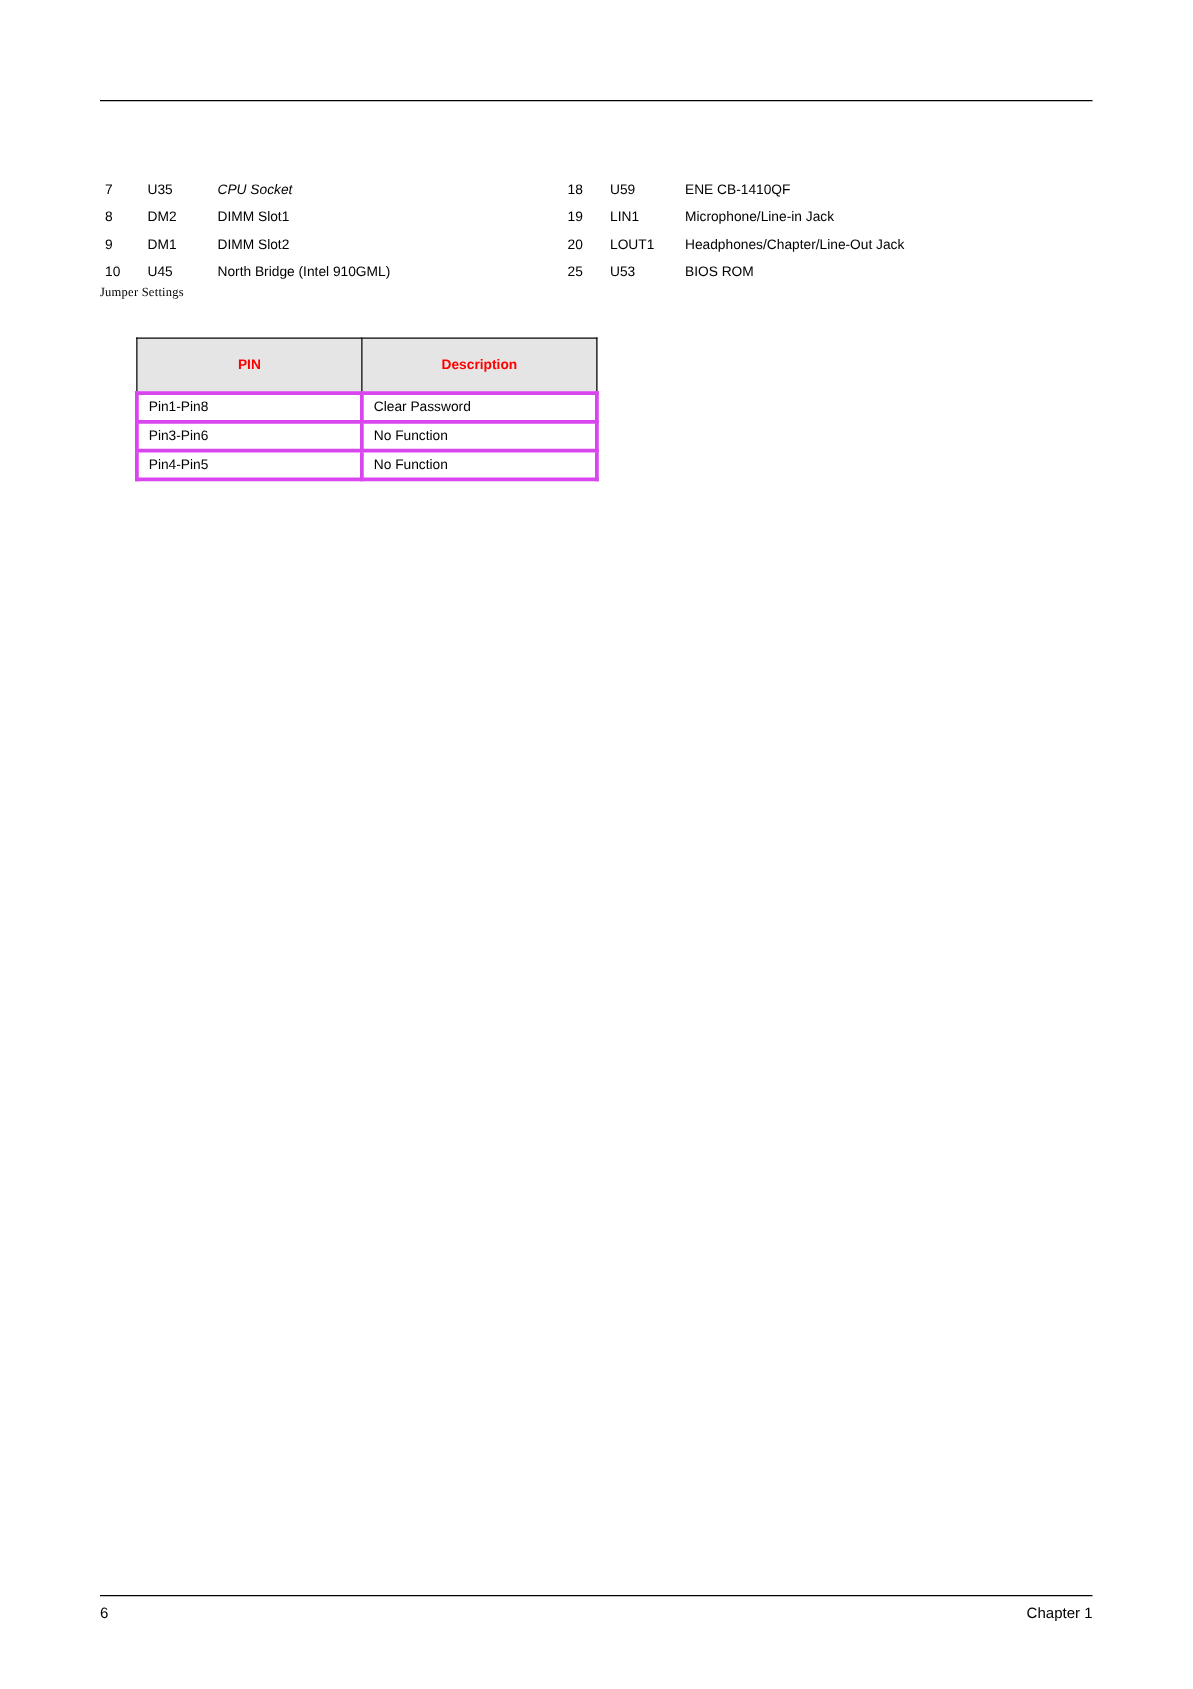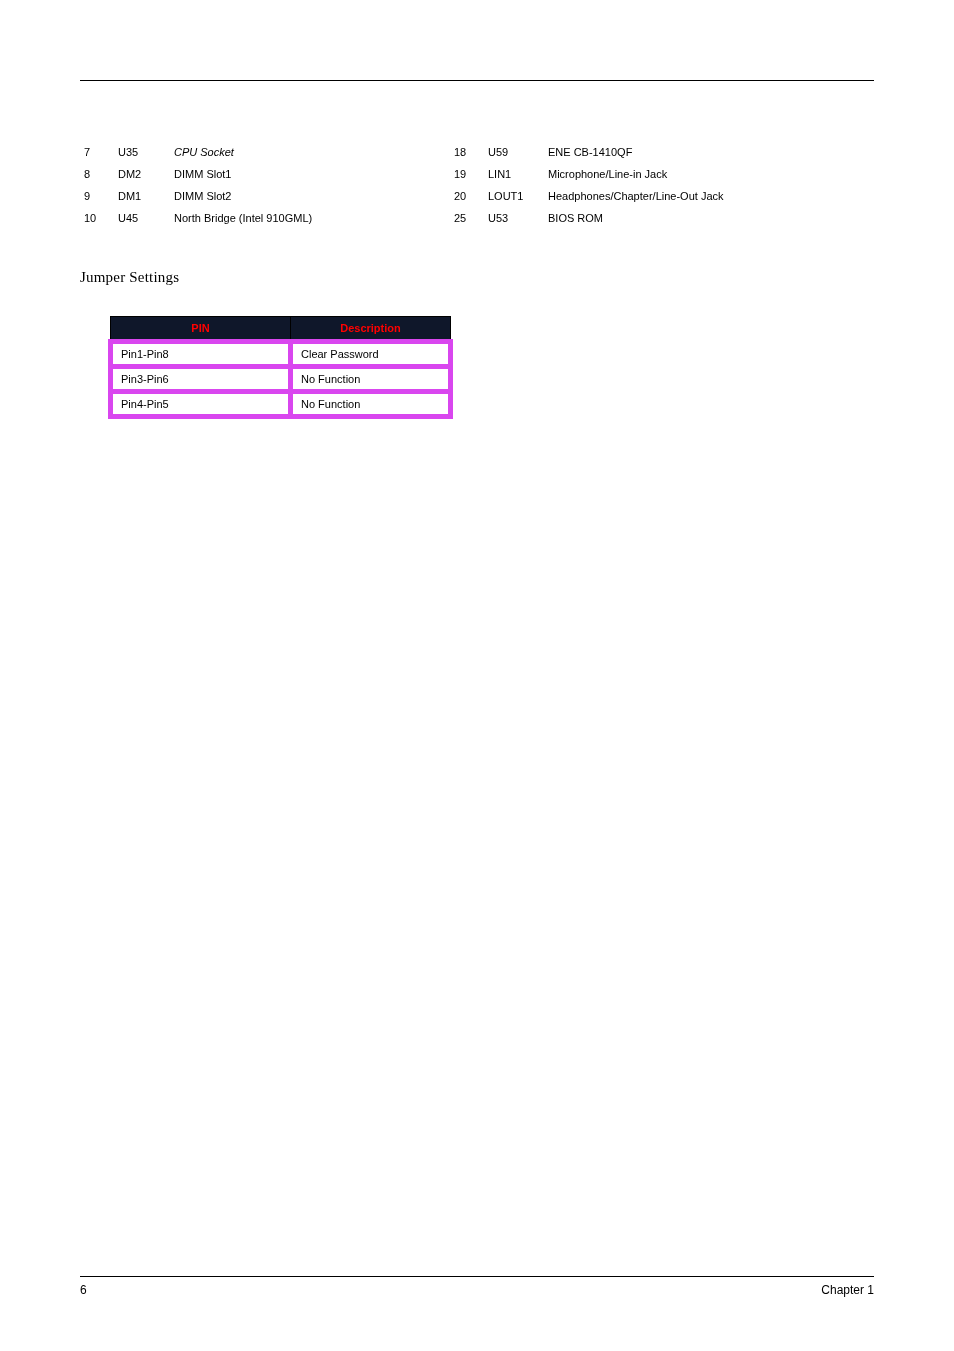--- a/index.html
+++ b/index.html
@@ -34,44 +34,43 @@
     padding: 0 4px;
   }
   .col-num-l { width: 34px; }
   .col-id-l  { width: 56px; }
   .col-desc-l{ width: 280px; font-style: italic; }
   .col-num-r { width: 34px; }
   .col-id-r  { width: 60px; }
   .col-desc-r{ }
   .jumper-heading {
     font-family: Georgia, "Times New Roman", serif;
-    font-size: 15px;
-    margin-top: 40px;
+    font-size: 10px;
     margin-bottom: 30px;
     letter-spacing: 0.2px;
   }
   .jumper-table {
     border-collapse: collapse;
     font-size: 11px;
     margin-left: 28px;
   }
   .jumper-table th {
-    background: #0f172a;
+    background: #e5e5e5;
     color: #ff0000;
     font-weight: bold;
     text-align: center;
-    padding: 5px 8px;
+    padding: 15px 8px;
     border: 1px solid #000;
   }
   .jumper-table td {
-    border: 5px solid #d946ef;
+    border: 3px solid #d946ef;
     padding: 4px 8px;
   }
   .jumper-table .col-pin { width: 180px; }
-  .jumper-table .col-desc { width: 160px; }
+  .jumper-table .col-desc { width: 188px; }
   .footer {
     position: absolute;
     left: 80px;
     right: 80px;
     bottom: 54px;
   }
   .footer hr {
     border: none;
     border-top: 1px solid #000;
     margin: 0 0 6px 0;

